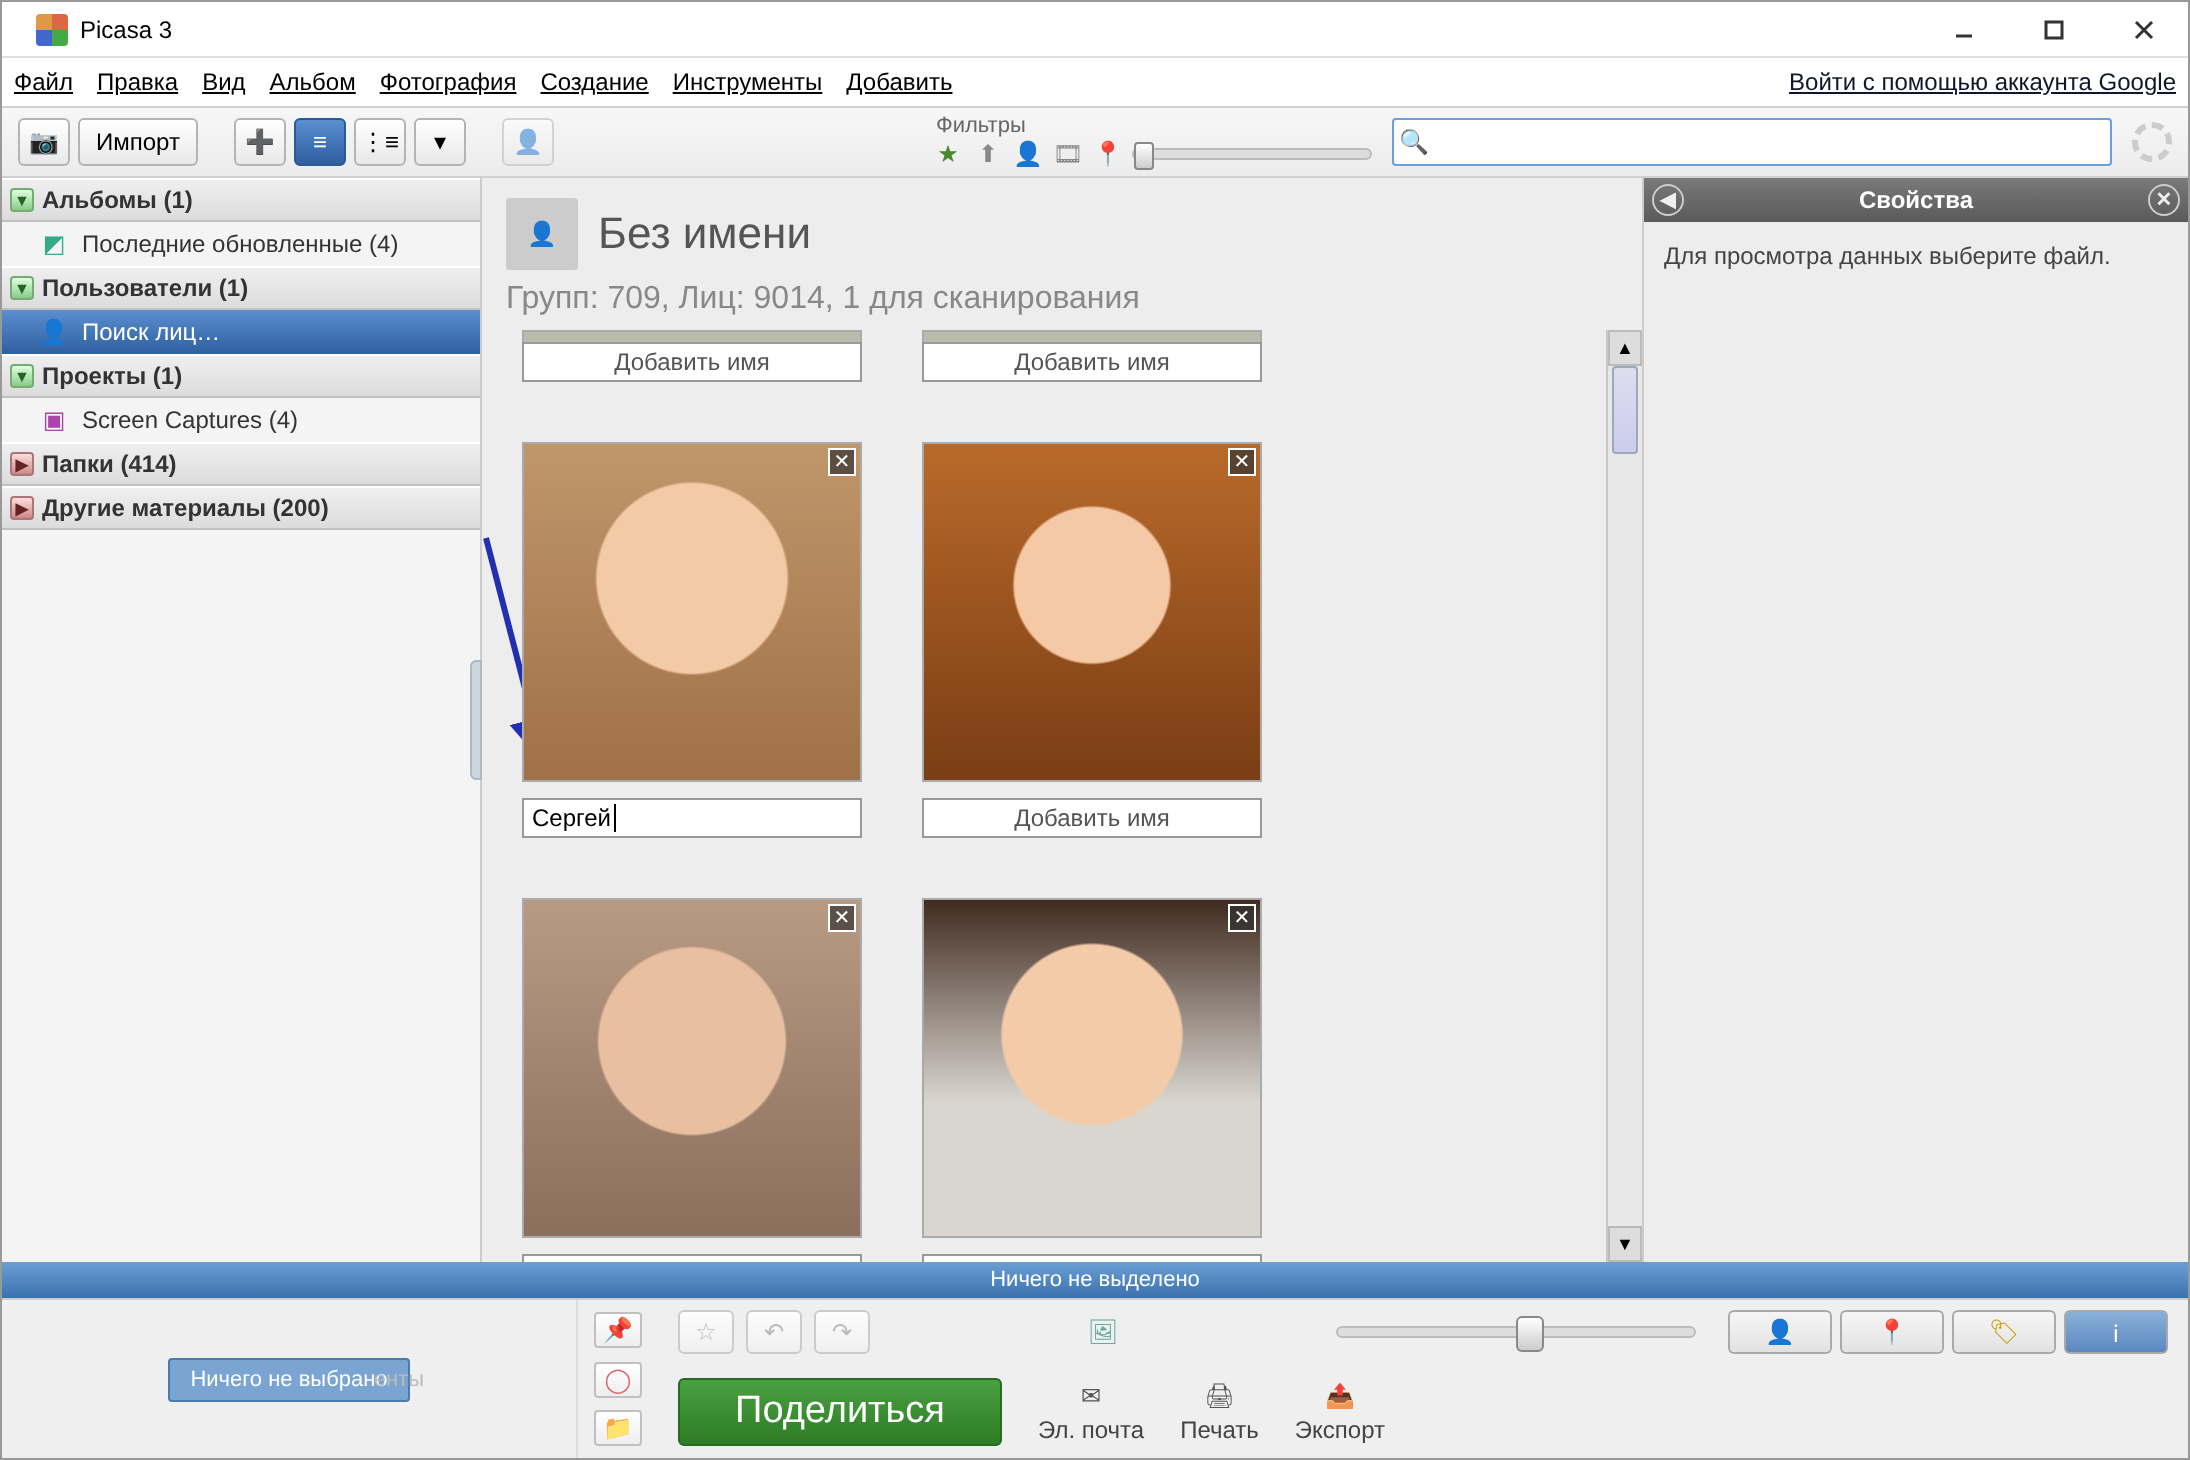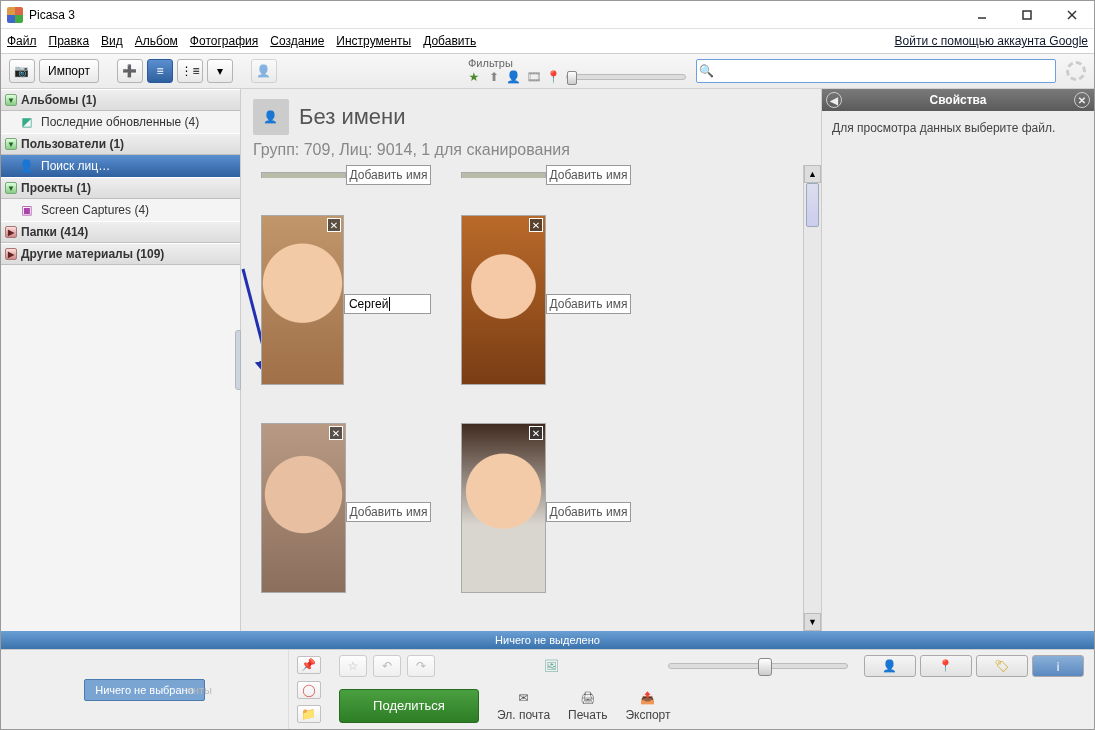--- a/index.html
+++ b/index.html
@@ -1,17 +1,17 @@
 <!DOCTYPE html>
 <html><head>
 <meta charset="utf-8">
 <style>
 * { box-sizing: border-box; margin: 0; padding: 0; font-family: Tahoma, Arial, sans-serif; font-size: 12px; }
 body { width: 1095px; height: 730px; background: #fff; display:flex; flex-direction:column; border:1px solid #999; overflow:hidden;}
-.titlebar { height:28px; display:flex; align-items:center; background:#fff; border-bottom:1px solid #e0e0e0; padding-left:6px;}
+.titlebar { height:28px; display:flex; align-items:center; background:#fff; border-bottom:1px solid #e0e0e0; padding-left:17px;}
 .titlebar .logo { width:16px; height:16px; background:conic-gradient(#d64 0 90deg,#4a4 90deg 180deg,#46c 180deg 270deg,#d94 270deg 360deg); border-radius:2px; margin-right:6px;}
 .titlebar .title { font-size:12px; }
 .titlebar .spacer{flex:1;}
 .winbtn{width:45px;height:28px;display:flex;align-items:center;justify-content:center;}
 .winbtn svg{pointer-events:none;}
 .menubar{height:24px;display:flex;align-items:center;padding:0 6px;}
 .menubar .menuitem{margin-right:12px;cursor:default;}
 .menubar .menuitem .ul{text-decoration:underline;}
 .menubar .signin{margin-left:auto;color:#0f172a;text-decoration:underline;cursor:pointer;}
 .toolbar{height:36px;background:linear-gradient(#f7f7f7,#ececec);border-top:1px solid #d0d0d0;border-bottom:1px solid #d0d0d0;display:flex;align-items:center;padding:0 8px;gap:4px;position:relative;}
@@ -42,21 +42,21 @@
 .centerhead{padding:10px 12px 6px 12px;display:flex;flex-direction:column;gap:6px;background:#ededed;}
 .centerhead .toprow{display:flex;align-items:center;gap:10px;}
 .avatar{width:36px;height:36px;background:#ccc;border-radius:2px;display:flex;align-items:center;justify-content:center;}
 .ptitle{font-size:22px;color:#555;}
 .headbtns{margin-left:auto;display:flex;gap:6px;}
 .hbtn{border:1px solid #aaa;border-radius:3px;background:linear-gradient(#fafafa,#e4e4e4);height:26px;display:flex;align-items:center;justify-content:center;padding:0 12px;font-size:11px;color:#333;cursor:pointer;}
 .hbtn.multi{width:140px;white-space:normal;text-align:center;line-height:1.1;height:32px;}
 .substat{color:#888;font-size:16px;}
 .facegrid{flex:1;overflow:auto;background:#ededed;position:relative;padding:0 10px 10px 10px;}
 .grid{display:flex;flex-wrap:wrap;gap:30px;justify-content:flex-start;padding-left:10px;}
-.cell{width:170px;display:flex;flex-direction:row;align-items:center;}
+.cell{width:170px;display:flex;flex-direction:column;align-items:center;}
 .thumb{width:170px;height:170px;background:#999;border:1px solid #aaa;position:relative;margin-bottom:8px;overflow:hidden;}
 .thumb .closex{position:absolute;right:2px;top:2px;width:14px;height:14px;background:rgba(50,50,50,.7);color:#fff;display:flex;align-items:center;justify-content:center;border:1px solid #fff;font-size:10px;}
 .namebox{width:170px;height:20px;border:1px solid #999;background:#fff;display:flex;align-items:center;justify-content:center;font-size:12px;color:#555;position:relative;}
 .namebox.editing{justify-content:flex-start;padding:0 4px;color:#000;}
 .namebox.editing::after{content:"";width:1px;height:14px;background:#000;margin-left:1px;animation:bl 1s step-end infinite;}
 @keyframes bl{50%{opacity:0;}}
 .half{width:170px;height:6px;background:#bba;border:1px solid #aaa;border-bottom:none;}
 .vscroll{position:absolute;right:0;top:0;bottom:0;width:18px;background:#e8e8e8;border-left:1px solid #c8c8c8;}
 .vscroll .up,.vscroll .down{height:18px;background:#ddd;border:1px solid #bbb;display:flex;align-items:center;justify-content:center;font-size:9px;}
 .vscroll .down{position:absolute;bottom:0;left:0;right:0;}
@@ -74,21 +74,21 @@
 .footmid{width:40px;display:flex;flex-direction:column;align-items:center;justify-content:space-between;padding:6px 0;}
 .minibtn{width:24px;height:18px;border:1px solid #c0c0c0;border-radius:2px;display:flex;align-items:center;justify-content:center;background:linear-gradient(#fff,#eee);}
 .footright{flex:1;display:flex;flex-direction:column;}
 .fr-top{height:32px;display:flex;align-items:center;padding:0 10px;gap:6px;}
 .ghostbtn{width:28px;height:22px;border:1px solid #ccc;border-radius:3px;display:flex;align-items:center;justify-content:center;color:#bbb;background:linear-gradient(#fdfdfd,#efefef);}
 .fslider{width:180px;height:6px;background:#ddd;border-radius:3px;position:relative;border:1px solid #bbb;margin-left:auto;margin-right:10px;}
 .fslider .th{position:absolute;top:-6px;left:50%;width:14px;height:18px;background:linear-gradient(#fff,#ccc);border:1px solid #888;border-radius:3px;}
 .tabbtns{display:flex;gap:4px;}
 .tabbtn{width:52px;height:22px;border:1px solid #aaa;border-radius:3px;background:linear-gradient(#f5f5f5,#e2e2e2);display:flex;align-items:center;justify-content:center;}
 .fr-bot{flex:1;display:flex;align-items:center;padding:0 10px;gap:18px;}
-.sharebtn{width:140px;height:34px;background:linear-gradient(#4aa040,#2d7d25);border:1px solid #276b20;border-radius:3px;color:#fff;display:flex;align-items:center;justify-content:center;font-size:13px;}
+.sharebtn{width:162px;height:34px;background:linear-gradient(#4aa040,#2d7d25);border:1px solid #276b20;border-radius:3px;color:#fff;display:flex;align-items:center;justify-content:center;font-size:19px;}
 .ftool{display:flex;flex-direction:column;align-items:center;gap:2px;color:#444;}
 .ftool .fi{width:18px;height:16px;display:flex;align-items:center;justify-content:center;color:#555;}
 .arrowAnnot{position:absolute;pointer-events:none;}
 .facegrid{position:relative;}
 .grhandle{position:absolute;left:-6px;top:50%;width:6px;height:60px;background:#cfd5dd;border:1px solid #b0b8c2;border-radius:3px 0 0 3px;transform:translateY(-50%);}
 
 .face{width:100%;height:100%;display:block;}
 .face1{background:radial-gradient(circle at 50% 40%,#f2caa5 0 36%,rgba(0,0,0,0) 37%),linear-gradient(#c0966b,#a07048);}
 .face2{background:radial-gradient(circle at 50% 42%,#f6c9a6 0 30%,rgba(0,0,0,0) 31%),linear-gradient(#b96a2a,#7a3d14);}
 .face3{background:radial-gradient(circle at 50% 42%,#e8bfa0 0 36%,rgba(0,0,0,0) 37%),linear-gradient(#b89a84,#8b6e5c);}
@@ -194,21 +194,21 @@
         <span class="icn" style="color:#a4a">▣</span>
         <span>Screen Captures (4)</span>
       </div>
 
     <div class="cathead play">
         <span class="arrow">▶</span>
         <span>Папки (414)</span>
       </div>
     <div class="cathead play">
         <span class="arrow">▶</span>
-        <span>Другие материалы (109)</span>
+        <span>Другие материалы (200)</span>
       </div>
   </div>
 
   <div class="main">
     <div class="center" style="position:relative;">
       <div class="grhandle"></div>
       <div class="centerhead">
         <div class="toprow">
           <div class="avatar">👤</div>
           <span class="ptitle">Без имени</span>

